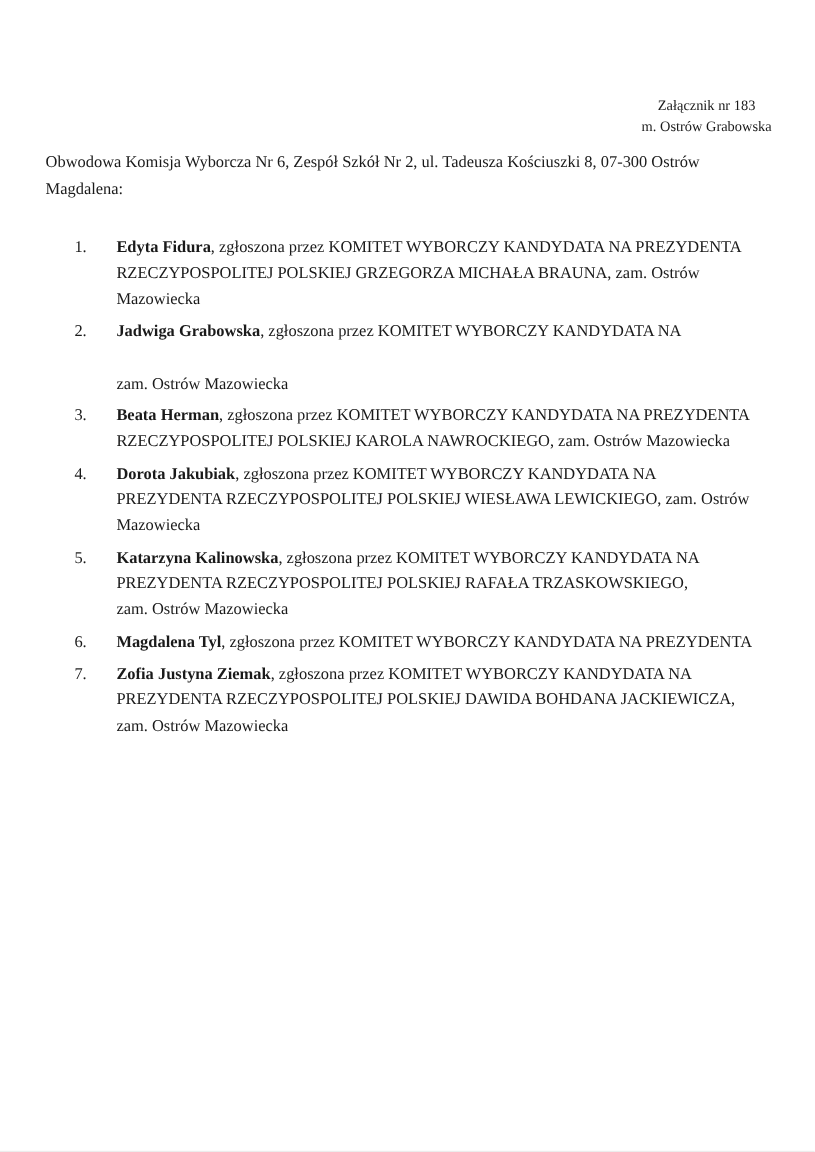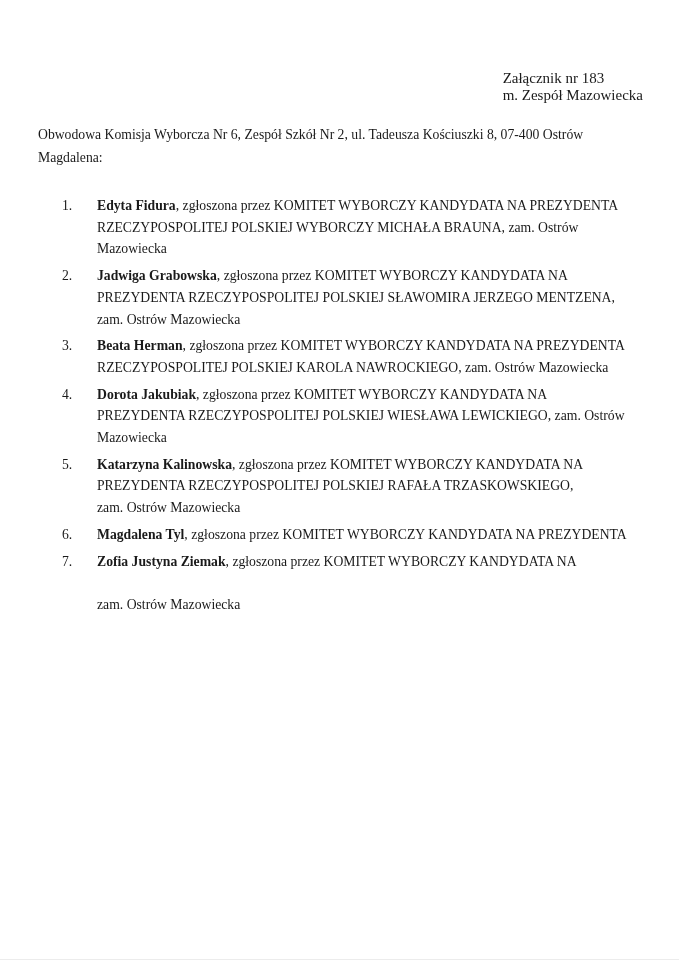--- a/index.html
+++ b/index.html
@@ -9,24 +9,24 @@
     height: 960px;
     background: #ffffff;
     font-family: "Liberation Serif", serif;
     color: #1a1a1a;
     overflow: hidden;
     border-bottom: 1px solid #ececec;
     box-sizing: border-box;
   }
   .doc-header {
     position: absolute;
-    top: 70px;
+    top: 80px;
     right: 36px;
-    text-align: left;
-    font-size: 15px;
+    text-align: center;
+    font-size: 12px;
     line-height: 16.5px;
     white-space: nowrap;
   }
   .intro {
     position: absolute;
     top: 124px;
     left: 38px;
     font-size: 13.7px;
     line-height: 22.5px;
     white-space: nowrap;
@@ -46,52 +46,52 @@
   .member .text { white-space: nowrap; margin-left: 12px; }
   .member .text strong { font-weight: bold; }
 </style>
 </head>
 <body>
 
 <div class="page">
 
   <div class="doc-header">
     <div>Załącznik nr 183</div>
-    <div>m. Zespół Mazowiecka</div>
+    <div>m. Ostrów Grabowska</div>
   </div>
 
   <div class="intro">
-    <div>Obwodowa Komisja Wyborcza Nr 6, Zespół Szkół Nr 2, ul. Tadeusza Kościuszki 8, 07-400 Ostrów</div>
+    <div>Obwodowa Komisja Wyborcza Nr 6, Zespół Szkół Nr 2, ul. Tadeusza Kościuszki 8, 07-300 Ostrów</div>
     <div>Magdalena:</div>
   </div>
 
   <ol class="member-list">
       <li class="member">
         <span class="num">1.</span>
-        <span class="text"><strong>Edyta Fidura</strong><span>, zgłoszona przez KOMITET WYBORCZY KANDYDATA NA PREZYDENTA</span><br><span>RZECZYPOSPOLITEJ POLSKIEJ WYBORCZY MICHAŁA BRAUNA, zam. Ostrów</span><br><span>Mazowiecka</span></span>
+        <span class="text"><strong>Edyta Fidura</strong><span>, zgłoszona przez KOMITET WYBORCZY KANDYDATA NA PREZYDENTA</span><br><span>RZECZYPOSPOLITEJ POLSKIEJ GRZEGORZA MICHAŁA BRAUNA, zam. Ostrów</span><br><span>Mazowiecka</span></span>
       </li>
       <li class="member">
         <span class="num">2.</span>
-        <span class="text"><strong>Jadwiga Grabowska</strong><span>, zgłoszona przez KOMITET WYBORCZY KANDYDATA NA</span><br><span>PREZYDENTA RZECZYPOSPOLITEJ POLSKIEJ SŁAWOMIRA JERZEGO MENTZENA,</span><br><span>zam. Ostrów Mazowiecka</span></span>
+        <span class="text"><strong>Jadwiga Grabowska</strong><span>, zgłoszona przez KOMITET WYBORCZY KANDYDATA NA</span><br><br><span>zam. Ostrów Mazowiecka</span></span>
       </li>
       <li class="member">
         <span class="num">3.</span>
         <span class="text"><strong>Beata Herman</strong><span>, zgłoszona przez KOMITET WYBORCZY KANDYDATA NA PREZYDENTA</span><br><span>RZECZYPOSPOLITEJ POLSKIEJ KAROLA NAWROCKIEGO, zam. Ostrów Mazowiecka</span></span>
       </li>
       <li class="member">
         <span class="num">4.</span>
         <span class="text"><strong>Dorota Jakubiak</strong><span>, zgłoszona przez KOMITET WYBORCZY KANDYDATA NA</span><br><span>PREZYDENTA RZECZYPOSPOLITEJ POLSKIEJ WIESŁAWA LEWICKIEGO, zam. Ostrów</span><br><span>Mazowiecka</span></span>
       </li>
       <li class="member">
         <span class="num">5.</span>
         <span class="text"><strong>Katarzyna Kalinowska</strong><span>, zgłoszona przez KOMITET WYBORCZY KANDYDATA NA</span><br><span>PREZYDENTA RZECZYPOSPOLITEJ POLSKIEJ RAFAŁA TRZASKOWSKIEGO,</span><br><span>zam. Ostrów Mazowiecka</span></span>
       </li>
       <li class="member">
         <span class="num">6.</span>
         <span class="text"><strong>Magdalena Tyl</strong><span>, zgłoszona przez KOMITET WYBORCZY KANDYDATA NA PREZYDENTA</span><br></span>
       </li>
       <li class="member">
         <span class="num">7.</span>
-        <span class="text"><strong>Zofia Justyna Ziemak</strong><span>, zgłoszona przez KOMITET WYBORCZY KANDYDATA NA</span><br><br><span>zam. Ostrów Mazowiecka</span></span>
+        <span class="text"><strong>Zofia Justyna Ziemak</strong><span>, zgłoszona przez KOMITET WYBORCZY KANDYDATA NA</span><br><span>PREZYDENTA RZECZYPOSPOLITEJ POLSKIEJ DAWIDA BOHDANA JACKIEWICZA,</span><br><span>zam. Ostrów Mazowiecka</span></span>
       </li>
     </ol>
 
 </div>
 
 </body></html>

